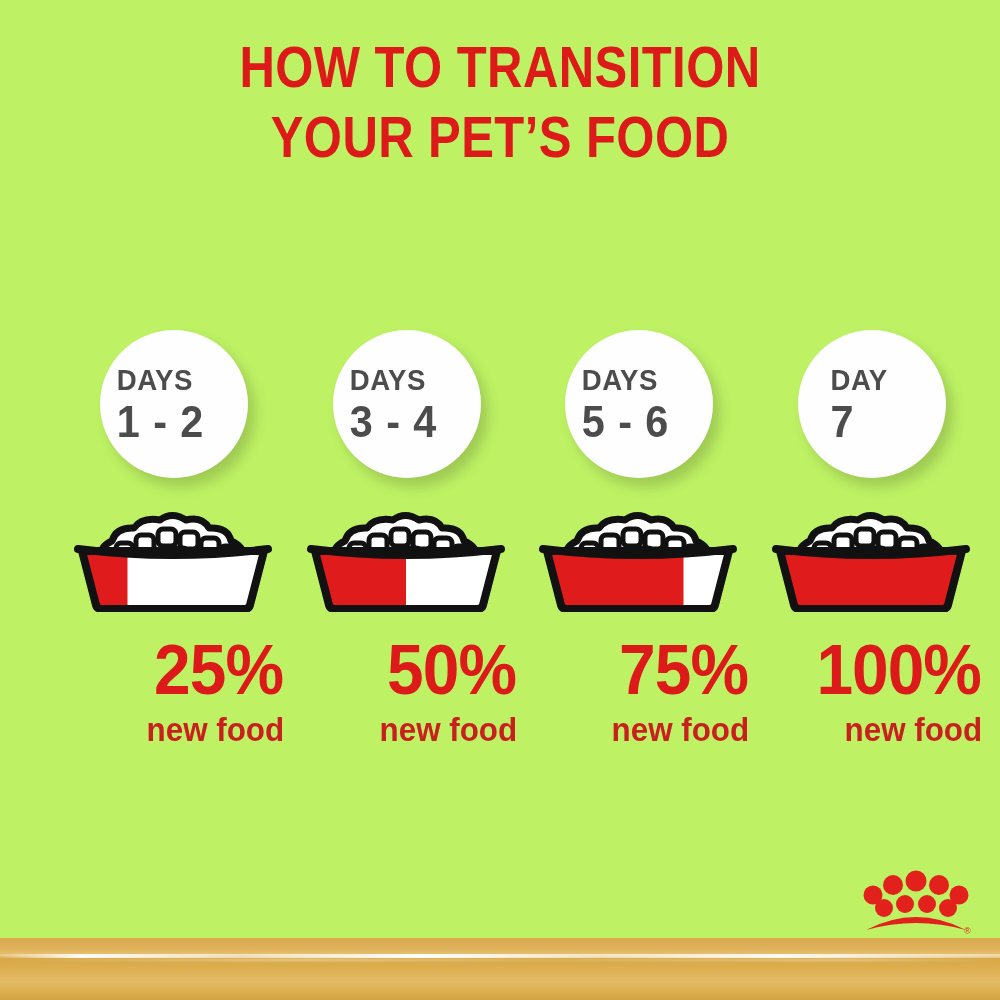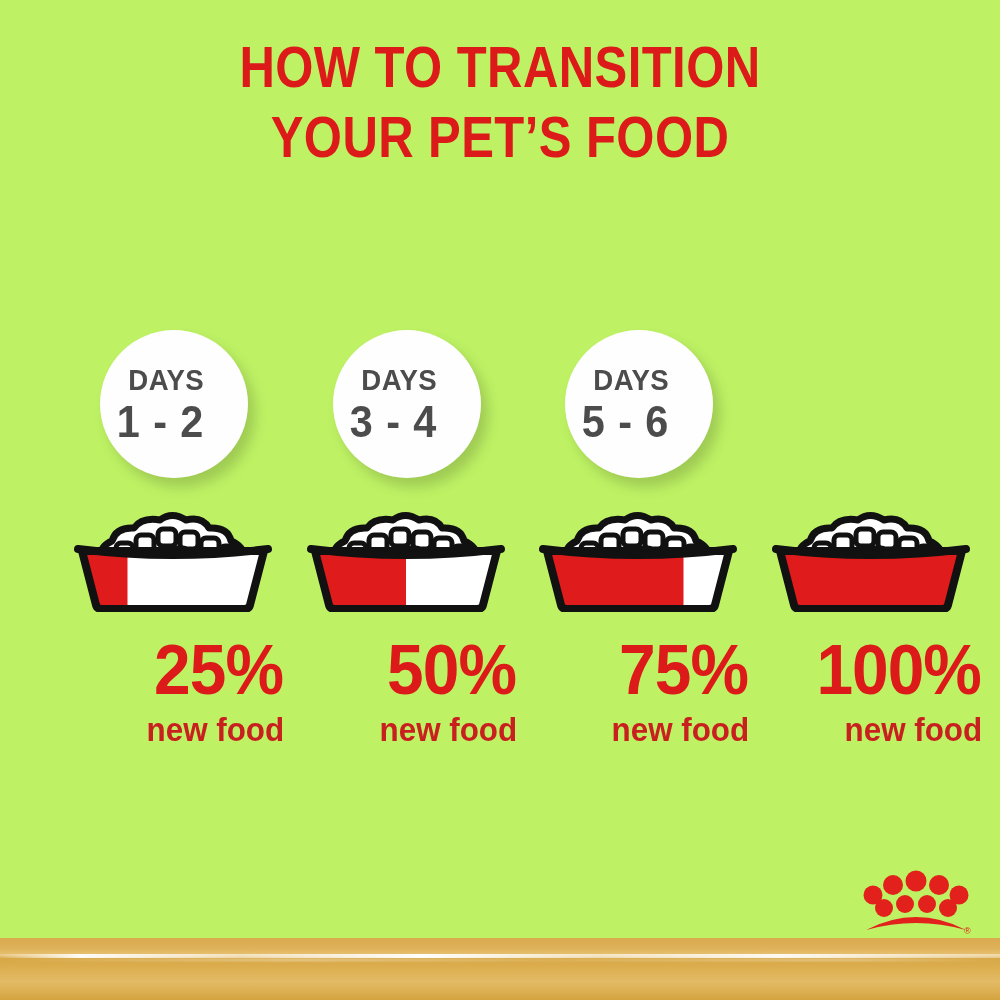--- a/index.html
+++ b/index.html
@@ -67,21 +67,21 @@
     background: #fefefe;
     box-shadow: 7px 9px 13px rgba(0,0,0,0.17);
     display: flex;
     flex-direction: column;
     align-items: center;
     justify-content: center;
   }
   .badge-inner {
     position: relative;
     left: -13px;
-    text-align: right;
+    text-align: left;
     line-height: 1;
   }
   .badge-word {
     display: block;
     color: #4C4C4C;
     font-family: "Liberation Sans Narrow", "Liberation Sans", sans-serif;
     font-weight: bold;
     font-size: 30px;
     letter-spacing: 0.5px;
     transform: scaleX(0.92);
@@ -334,20 +334,26 @@
           <path d="M10 42 Q105 54 200 42" fill="none" stroke="#111111" stroke-width="8" stroke-linecap="round"></path>
         </svg>
       </div>
       <div class="pct-wrap">
         <span class="pct">75%</span>
         <span class="pct-sub">new food</span>
       </div>
     </div>
 
     <div class="col col-3">
+      <div class="badge">
+        <div class="badge-inner">
+          <span class="badge-word">DAY</span>
+          <span class="badge-num">7</span>
+        </div>
+      </div>
       <div class="bowl-wrap">
         <svg class="bowl-svg" width="210" height="105" viewBox="0 0 210 105">
           <defs>
             <clipPath id="bowlclip4">
               <path d="M14 44 L196 44 L182 98 Q181 102 176 102 L34 102 Q29 102 28 98 Z"></path>
             </clipPath>
           </defs>
           <g fill="#FFFFFF" stroke="#111111" stroke-width="7" stroke-linejoin="round">
             <path d="M33 55 Q30 40 44 34 Q48 20 66 21 Q74 10 92 13 Q104 4 118 13 Q134 9 141 21 Q160 20 163 34 Q178 40 175 55 Z"></path>
           </g>

